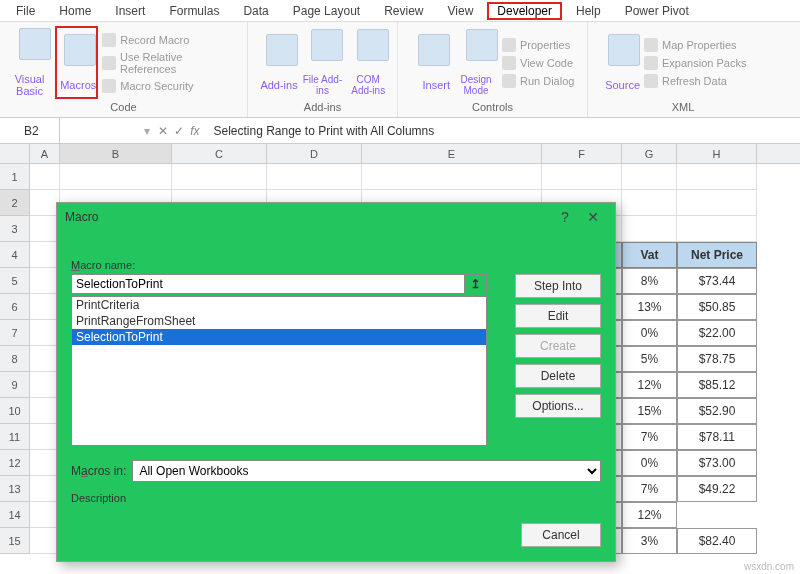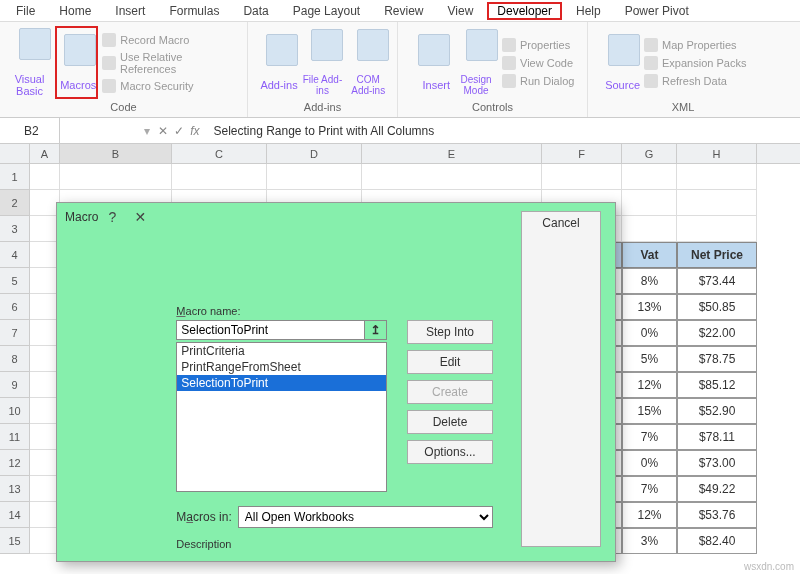--- a/index.html
+++ b/index.html
@@ -34,27 +34,27 @@
 .rowhead { width: 30px; background: #eef0f2; border-right: 1px solid #ccc; border-bottom: 1px solid #ccc; display: flex; align-items: center; justify-content: center; font-size: 11px; color: #555; }
 .ch { border-right: 1px solid #ccc; display: flex; align-items: center; justify-content: center; font-size: 11px; color: #555; }
 .sel { background: #e0e0e0 !important; }
 .col-A{width:30px}.col-B{width:112px}.col-C{width:95px}.col-D{width:95px}.col-E{width:180px}.col-F{width:80px}.col-G{width:55px}.col-H{width:80px}
 .rows { }
 .row { display: flex; height: 26px; }
 .cell { border-right: 1px solid #ddd; border-bottom: 1px solid #ddd; display: flex; align-items: center; justify-content: center; padding: 0 6px; }
 .hdr { background: #bdd7ee; font-weight: bold; border: 1px solid #888; }
 
 
-.dialog { position: absolute; left: 56px; top: 202px; width: 560px; height: 360px; background: #86efac; border: 1px solid #999; box-shadow: 4px 4px 12px rgba(0,0,0,0.3); display: flex; flex-direction: row; }
+.dialog { position: absolute; left: 56px; top: 202px; width: 560px; height: 360px; background: #22c55e; border: 1px solid #999; box-shadow: 4px 4px 12px rgba(0,0,0,0.3); display: flex; flex-direction: column; }
 .titlebar { display: flex; align-items: center; height: 28px; padding: 0 8px; }
 .titlebar .t { flex: 1; color: #333; }
 .titlebar .ctl { width: 28px; text-align: center; color: #444; font-size: 14px; }
 .dbody { flex: 1; padding: 8px 14px; display: flex; flex-direction: column; justify-content: flex-end; }
 .dlabel { font-size: 11px; margin-bottom: 3px; }
-.namerow { display: flex; gap: 20px; }
+.namerow { display: flex; gap: 28px; }
 .nameinput { flex: 1; display: flex; }
 .nameinput input { flex: 1; border: 1px solid #888; padding: 2px 4px; font-size: 12px; }
 .nameinput .up { width: 22px; border: 1px solid #888; border-left: 0; display:flex; align-items:center; justify-content:center; font-weight:bold;}
 .btncol { display: flex; flex-direction: column; gap: 6px; width: 86px; }
 .dbtn { border: 1px solid #aaa; background: #f4f4f4; text-align: center; padding: 4px 0; font-size: 12px; color: #333; }
 .dbtn.hl { border: 2px solid #d22; }
 .listbox { border: 1px solid #888; height: 150px; background: #fff; margin-top: 2px; overflow: hidden; }
 .listitem { padding: 1px 4px; font-size: 12px; }
 .listitem.selected { background: #1a6fd8; color: #fff; }
 .macrow { display: flex; align-items: center; gap: 6px; margin-top: 14px; }
@@ -347,21 +347,20 @@
       </div>
       <div class="row">
         <div class="rowhead">14</div>
         <div class="cell col-A"></div>
         <div class="cell col-B"></div>
         <div class="cell col-C"></div>
         <div class="cell col-D"></div>
         <div class="cell col-E"></div>
         <div class="cell col-F" style="border: 1px solid rgb(153, 153, 153);">$48.00</div>
         <div class="cell col-G" style="border: 1px solid rgb(153, 153, 153);">12%</div>
-        <div class="cell col-H" style="border: 1px solid rgb(153, 153, 153);">$53.76</div>
       </div>
       <div class="row">
         <div class="rowhead">15</div>
         <div class="cell col-A"></div>
         <div class="cell col-B"></div>
         <div class="cell col-C"></div>
         <div class="cell col-D"></div>
         <div class="cell col-E"></div>
         <div class="cell col-F" style="border: 1px solid rgb(153, 153, 153);">$80.00</div>
         <div class="cell col-G" style="border: 1px solid rgb(153, 153, 153);">3%</div>

